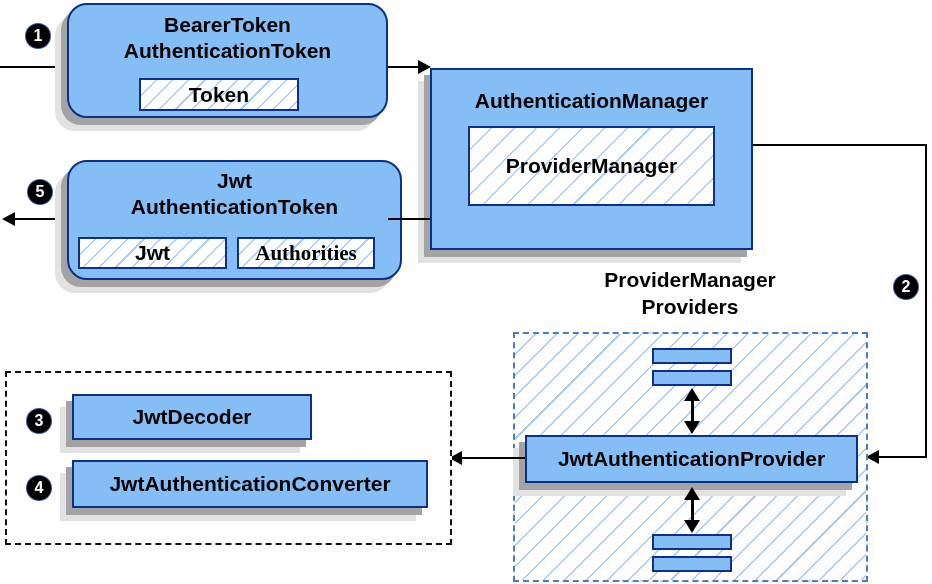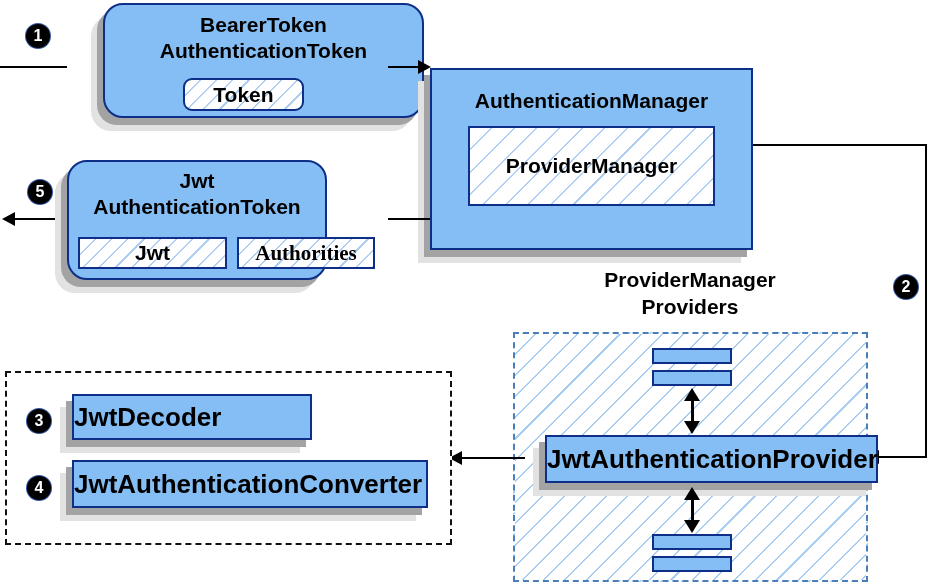--- a/index.html
+++ b/index.html
@@ -18,22 +18,22 @@
   
   .node {
     position:absolute;
     background:#85BEF4;
     border:2px solid #0D2F87;
     box-shadow:-6px 7px 0 #A3A3A3, -12px 13px 0 #E2E2E2;
   }
   .rounded { border-radius:20px; }
   .node-title { text-align:center; font-size:21px; line-height:26px; }
   .center-label {
-    display:flex; align-items:center; justify-content:flex-start;
-    font-size:26px;
+    display:flex; align-items:center; justify-content:center;
+    font-size:21px;
   }
 
   
   .chip {
     position:absolute;
     border:2px solid #0D2F87;
     background:repeating-linear-gradient(135deg,#ffffff 0 10px,#AECFF2 10px 11.5px);
     display:flex; align-items:center; justify-content:center;
     font-size:21px;
   }
@@ -99,26 +99,26 @@
 </head>
 <body>
 
 <div id="canvas">
 
   <div class="badge" style="left:26px; top:24px;">
     <span>1</span>
   </div>
   <div class="hline" style="left:0; top:66px; width:67px;"></div>
 
-  <div class="node rounded" style="left:67px; top:3px; width:321px; height:115px; padding-top:7px;margin-left:36px;">
+  <div class="node rounded" style="left:67px; top:3px; width:321px; height:115px; padding-top:7px;">
     <div class="node-title">
       <span>BearerToken</span><br>
       <span>AuthenticationToken</span>
     </div>
-    <div class="chip" style="left:78px; top:73px; width:121px; height:33px;border-radius:9px;">
+    <div class="chip" style="left:70px; top:73px; width:160px; height:33px;">
       <span>Token</span>
     </div>
   </div>
 
   <div class="hline" style="left:388px; top:66px; width:32px;"></div>
   <div class="tri tri-right" style="left:418px; top:60px;"></div>
 
   <div class="node" style="left:430px; top:68px; width:323px; height:182px; padding-top:18px;">
     <div class="node-title">AuthenticationManager</div>
     <div class="chip chip-md" style="left:36px; top:56px; width:247px; height:80px;">
@@ -142,21 +142,21 @@
   <div class="providers-box" style="left:513px; top:332px; width:355px; height:250px;">
     <div class="mini-rect" style="left:137px; top:14px;"></div>
     <div class="mini-rect" style="left:137px; top:36px;"></div>
 
     <div class="dbl-arrow" style="left:166px; top:54px;">
       <div class="head-up"></div>
         <div class="shaft"></div>
         <div class="head-down"></div>
     </div>
 
-    <div class="node center-label" style="left:10px; top:101px; width:333px; height:48px;margin-left:20px;">
+    <div class="node center-label" style="left:10px; top:101px; width:333px; height:48px;">
       <span>JwtAuthenticationProvider</span>
     </div>
 
     <div class="dbl-arrow" style="left:166px; top:153px;">
       <div class="head-up"></div>
         <div class="shaft"></div>
         <div class="head-down"></div>
     </div>
 
     <div class="mini-rect" style="left:137px; top:200px;"></div>
@@ -181,21 +181,21 @@
   <div class="node center-label" style="left:72px; top:460px; width:356px; height:48px;">
     <span>JwtAuthenticationConverter</span>
   </div>
 
   <div class="badge" style="left:28px; top:180px;">
     <span>5</span>
   </div>
   <div class="hline" style="left:14px; top:218px; width:53px;"></div>
   <div class="tri tri-left" style="left:2px; top:212px;"></div>
 
-  <div class="node rounded" style="left:67px; top:160px; width:260px; height:120px; padding-top:6px;">
+  <div class="node rounded" style="left:67px; top:160px; width:335px; height:120px; padding-top:6px;">
     <div class="node-title">
       <span>Jwt</span><br>
       <span>AuthenticationToken</span>
     </div>
     <div class="chip" style="left:9px; top:75px; width:149px; height:32px;">
       <span>Jwt</span>
     </div>
     <div class="chip" style="left:168px; top:75px; width:138px; height:32px;font-family:Liberation Serif, serif;">
       <span>Authorities</span>
     </div>

